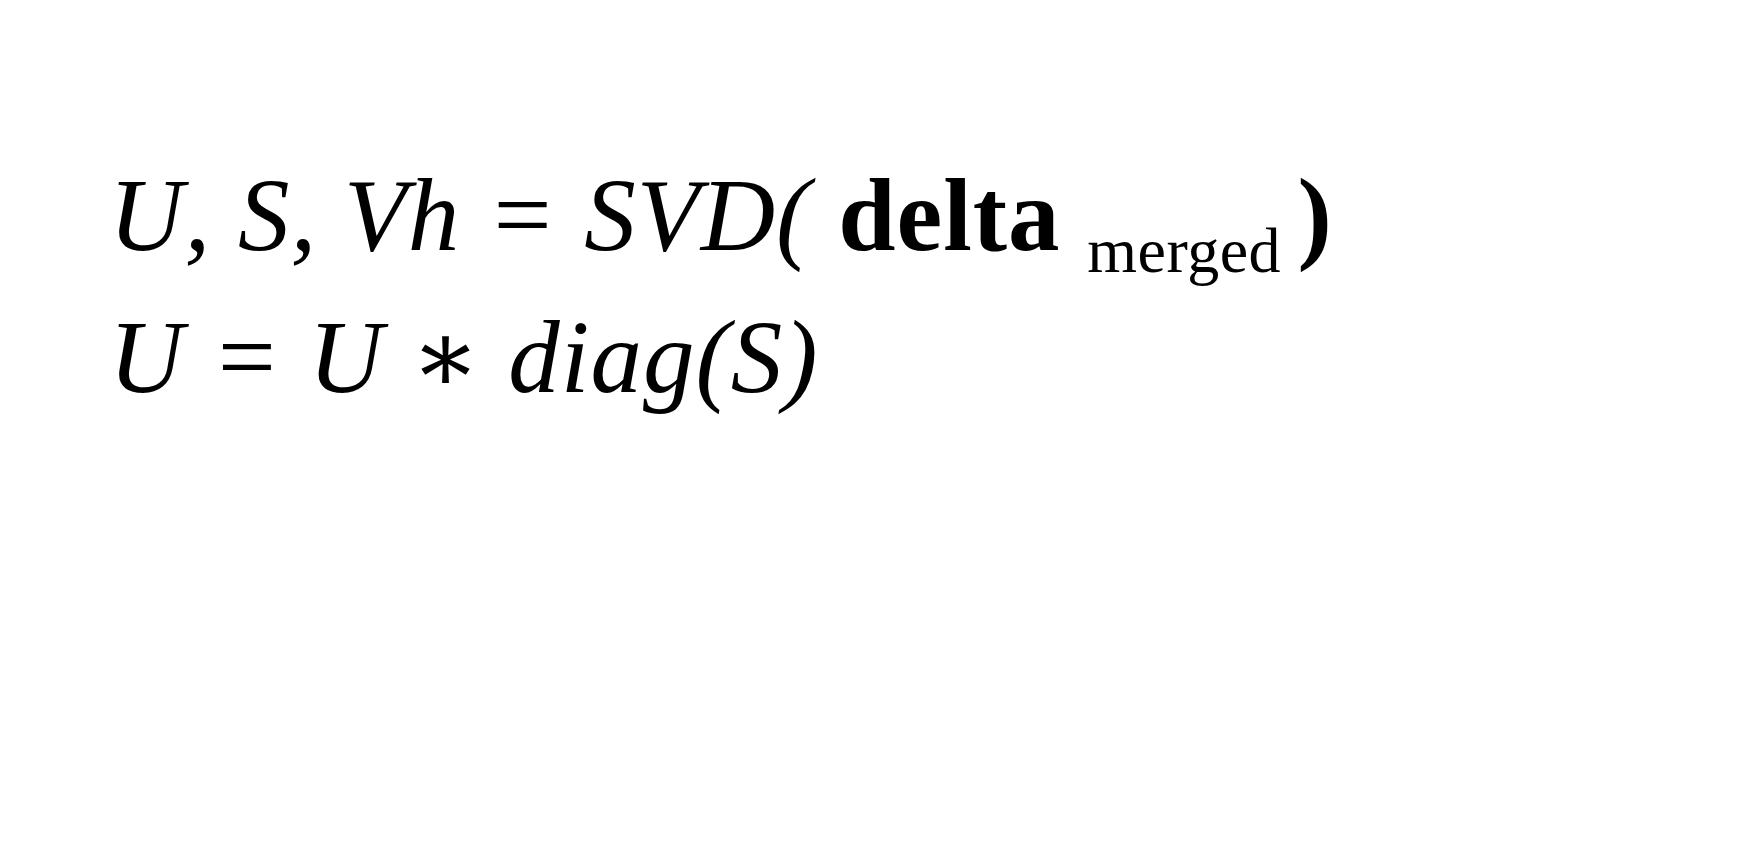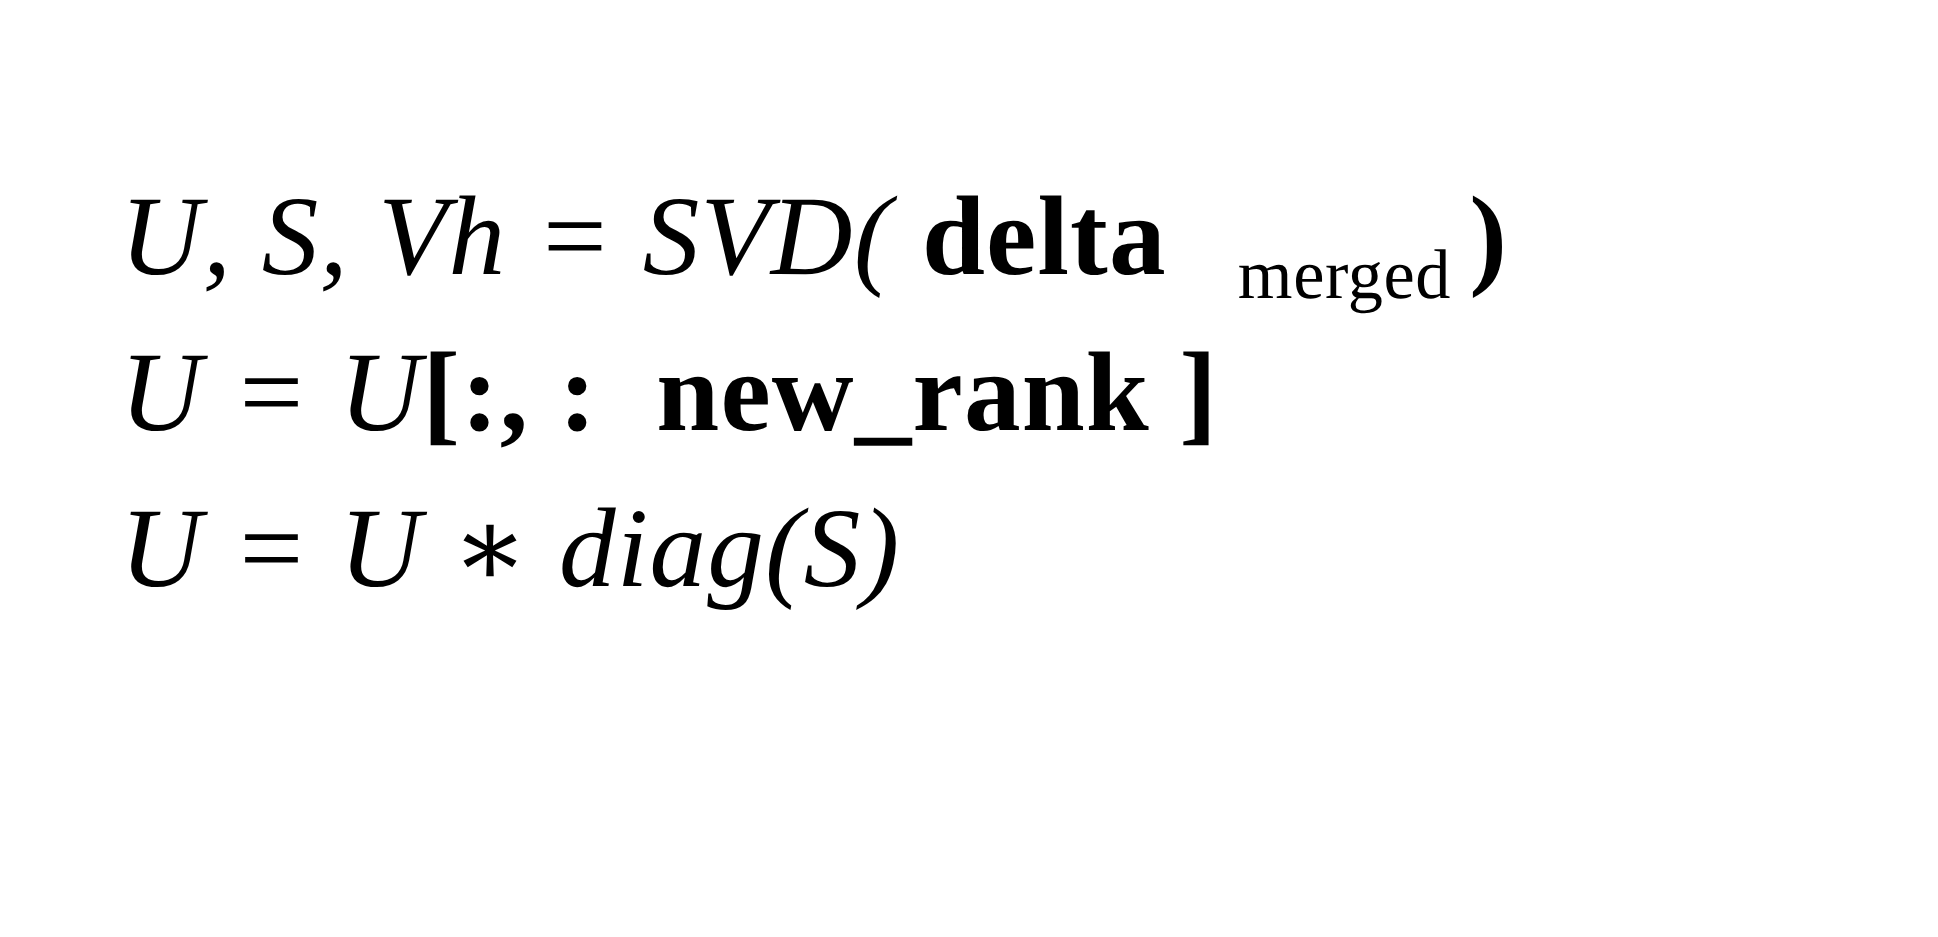--- a/index.html
+++ b/index.html
@@ -37,35 +37,31 @@
     font-style: normal;
     letter-spacing: 1px;
     font-weight: bold;
   }
   
   .sub {
     font-style: normal;
     font-size: 64px;
     vertical-align: -22px;
     letter-spacing: 0.5px;
-    margin-left: 38px;
   }
 </style>
 </head>
 <body>
 
 <div class="equation-block">
 
   <div class="eq-line">
     <span class="m">U, S, Vh = SVD(</span><span class="t"> delta </span><span class="sub">merged </span><span class="t">)</span>
   </div>
 
-  <div class="eq-line">
-    <span class="m">U = U</span><span class="t">[:, :  new_rank ]</span>
-  </div>
 
 
   <div class="eq-line">
     <span class="m">U = U ∗ diag(S)</span>
   </div>
 
 
   <div class="eq-line">
     
   </div>

